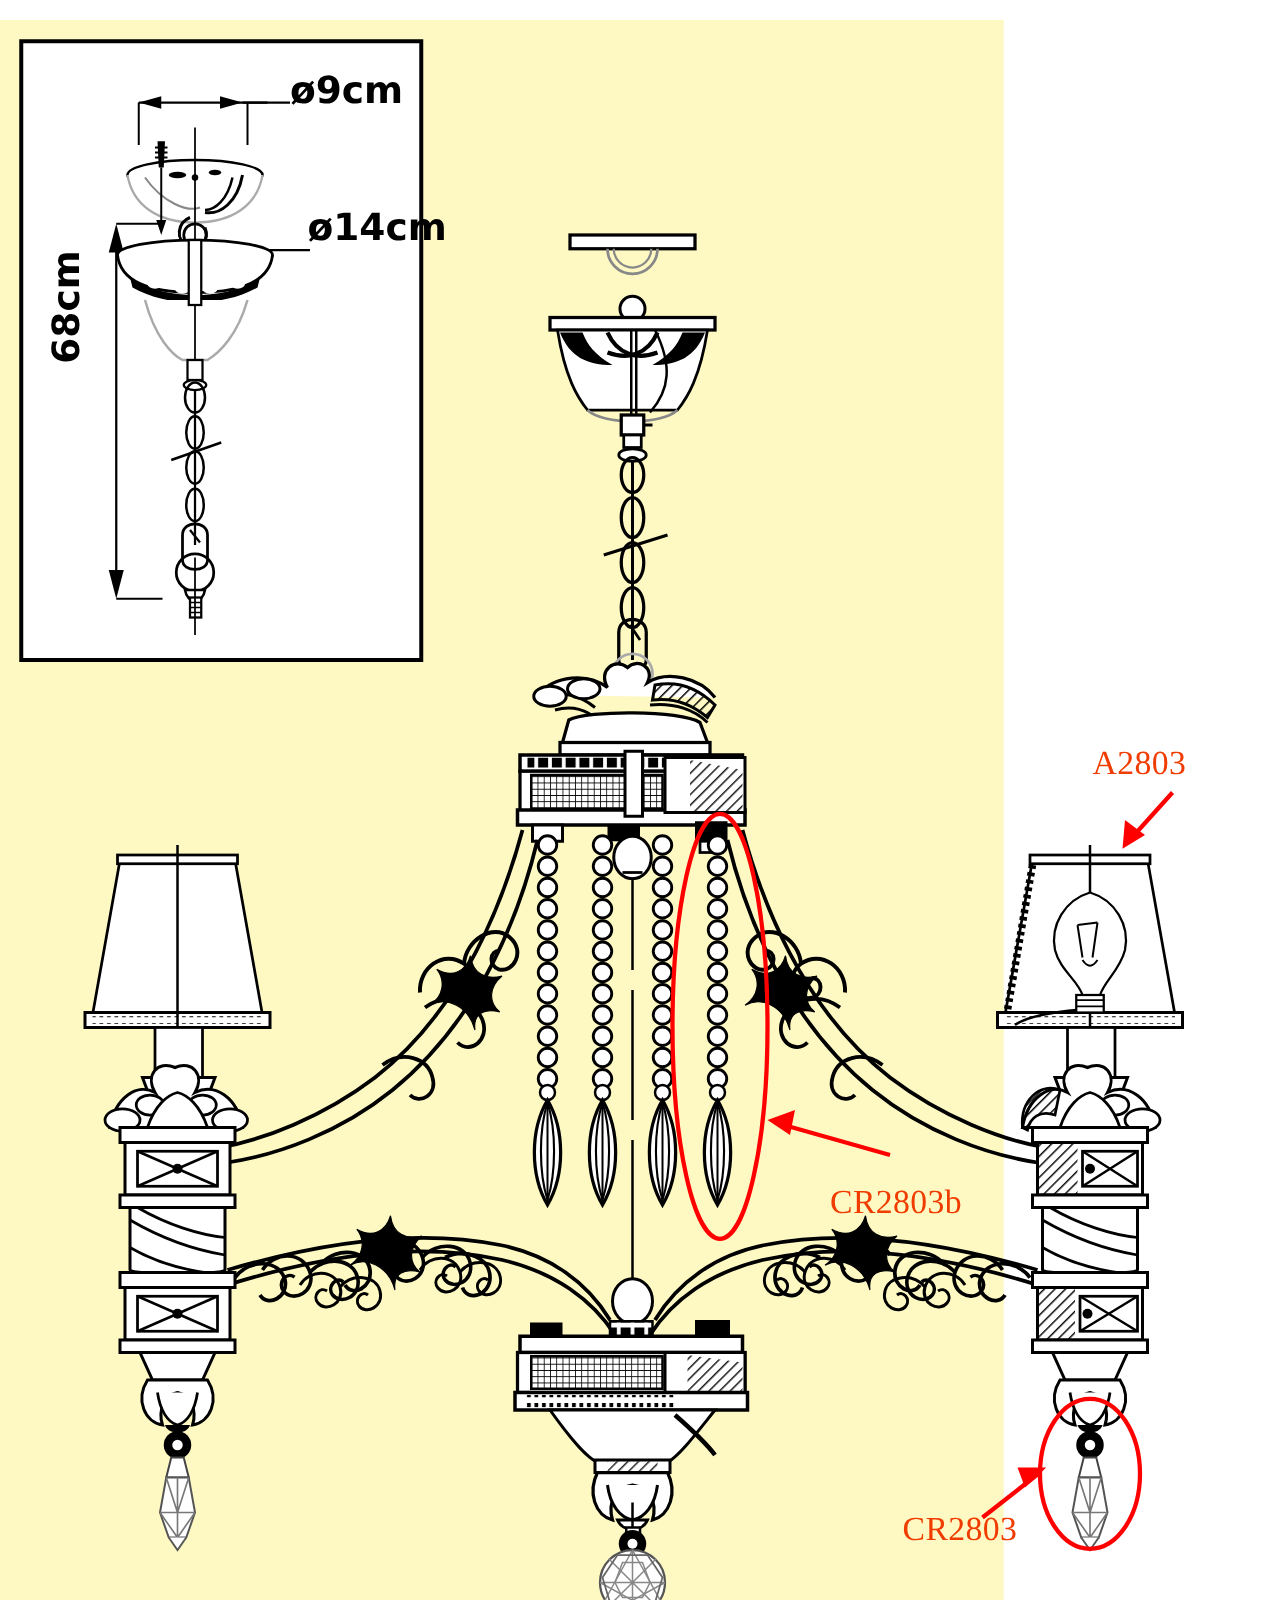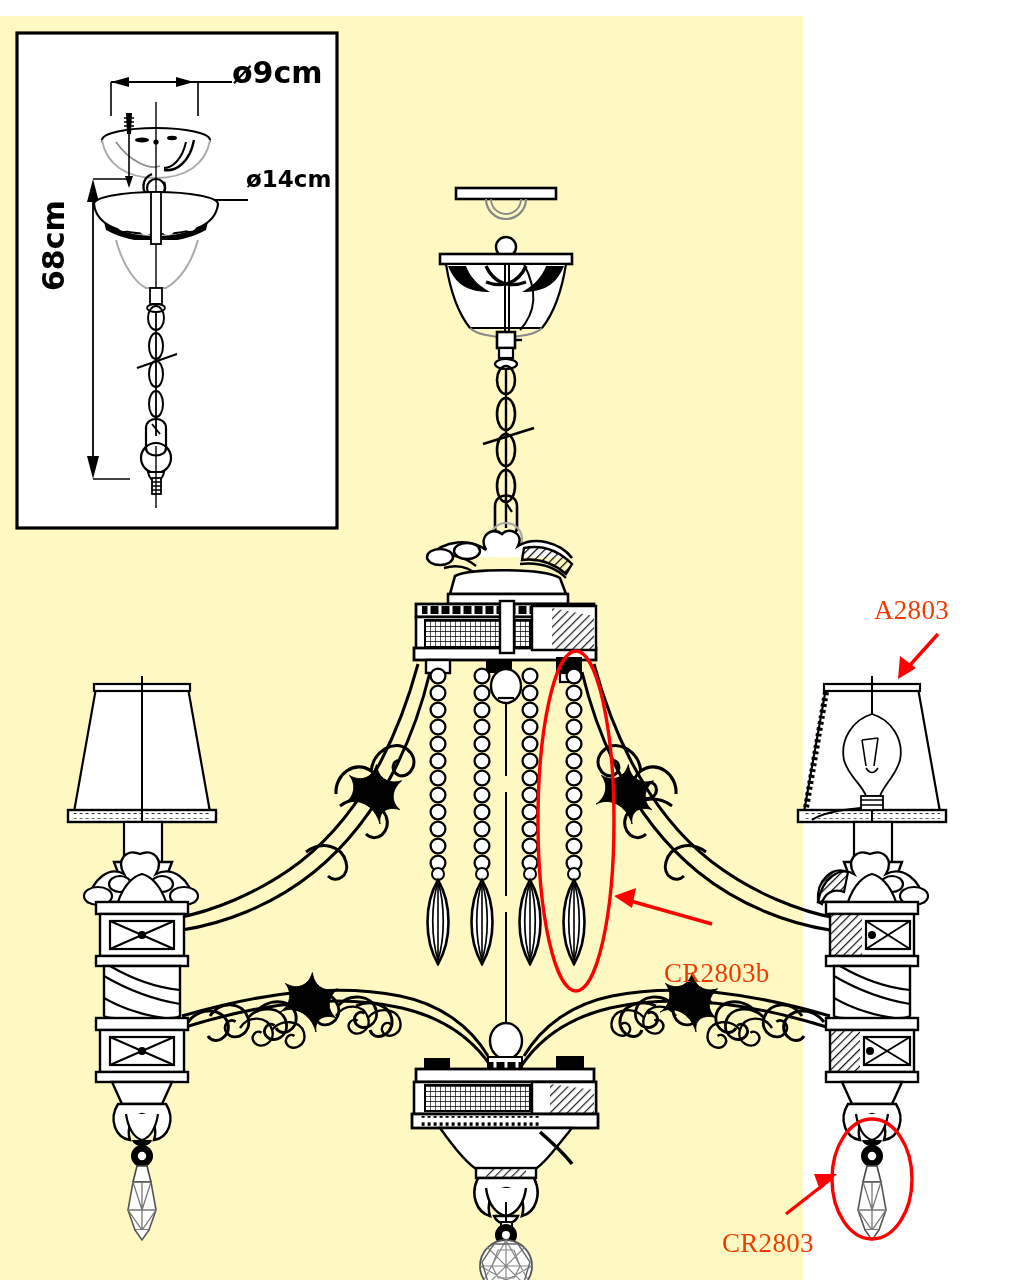--- a/index.html
+++ b/index.html
@@ -477,23 +477,23 @@
 
     <g>
       <ellipse cx="872" cy="1163" rx="40" ry="60" fill="none" stroke="#FF0000" stroke-width="3.4"></ellipse>
       <line x1="786" y1="1198" x2="832" y2="1162" stroke="#FF0000" stroke-width="3.4"></line>
       <polygon points="837,1158 820,1174 814,1158" fill="#FF0000"></polygon>
     </g>
   </svg>
 
   <div class="lbl dim" style="left:232px; top:42px; font-size:30px;">ø9cm</div>
 
-  <div class="lbl dim" style="left:246px; top:152px; font-size:23px;">ø14cm</div>
+  <div class="lbl dim" style="left:246px; top:152px; font-size:30px;">ø14cm</div>
 
   <div class="lbl dim" style="left:39px; top:275px; font-size:30px; transform:rotate(-90deg); transform-origin:left top;">68cm</div>
 
   <div class="lbl anno" style="left:874px; top:581px; color:#F03C00;">A2803</div>
 
-  <div class="lbl anno" style="left:664px; top:932px; color:#F03C00;margin-top:12px;">CR2803b</div>
-
-  <div class="lbl anno" style="left:722px; top:1194px; color:#F03C00;margin-top:20px;">CR2803</div>
+  <div class="lbl anno" style="left:664px; top:932px; color:#F03C00;">CR2803b</div>
+
+  <div class="lbl anno" style="left:722px; top:1194px; color:#F03C00;">CR2803</div>
 
 </div>
 
 </body></html>

